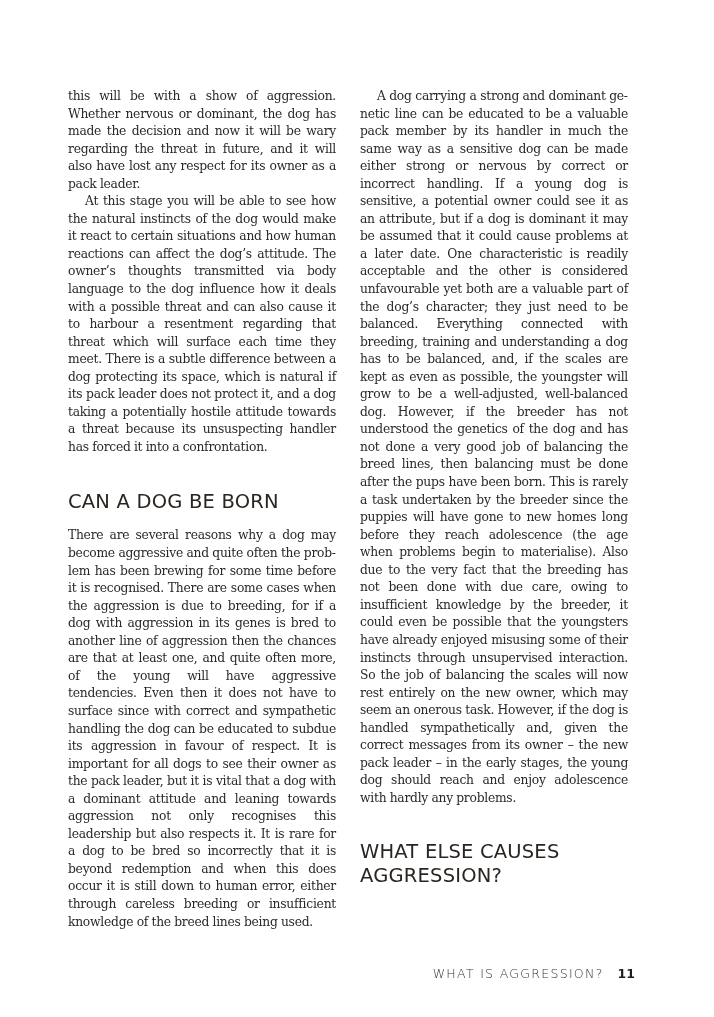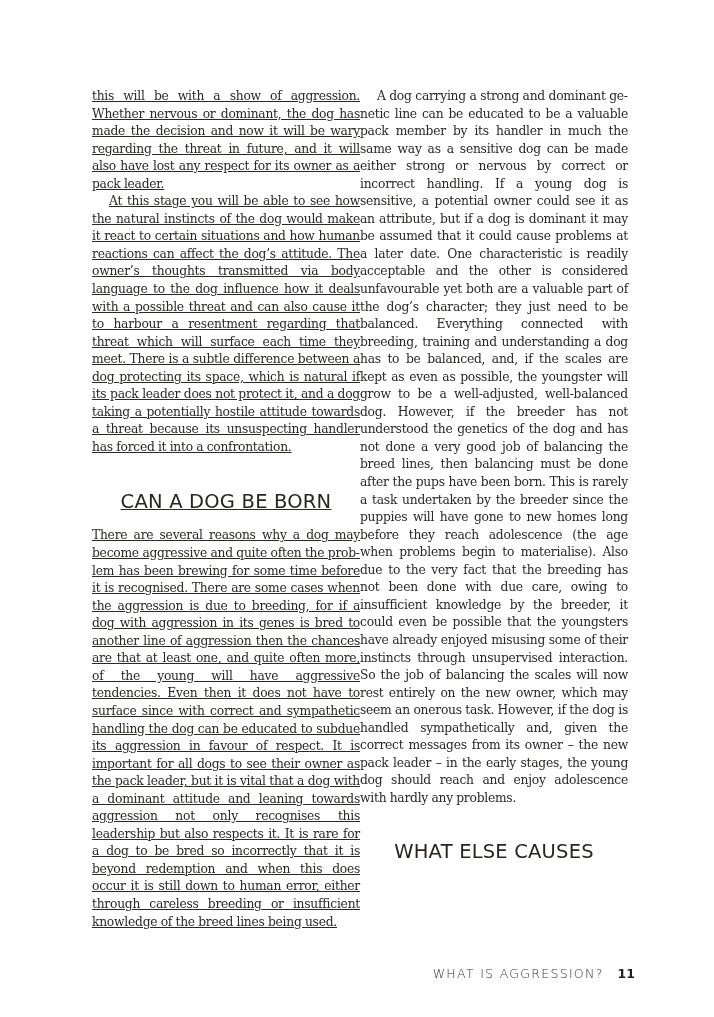--- a/index.html
+++ b/index.html
@@ -13,21 +13,21 @@
     position: relative;
     overflow: hidden;
     font-family: "DejaVu Serif", "Liberation Serif", serif;
     color: #2b2926;
   }
   .column {
     position: absolute;
     top: 88px;
     width: 268px;
   }
-  #col-left { left: 92px; text-decoration: underline; }
+  #col-left { left: 68px; }
   #col-right { left: 360px; }
 
   p.body {
     margin: 0;
     font-size: 12.3px;
     line-height: 17.55px;
     text-align: justify;
     hyphens: manual;
     letter-spacing: -0.25px;
     word-spacing: -0.3px;
@@ -36,21 +36,20 @@
 
   h2.section {
     margin: 0;
     font-family: "DejaVu Sans", "Liberation Sans", sans-serif;
     font-weight: 500;
     font-size: 19.5px;
     line-height: 24px;
     color: #2a2520;
     letter-spacing: 0.2px;
     text-transform: uppercase;
-    text-align: center;
   }
   h2.section span { display: block; }
 
   #heading-born { margin-top: 34px; margin-bottom: 13px; }
   #heading-causes { margin-top: 33px; margin-bottom: 13px; }
 
   .footer {
     position: absolute;
     top: 965px;
     right: 79px;
@@ -81,19 +80,20 @@
     <span>CAN A DOG BE BORN</span>
   </h2>
   <p class="body">There are several reasons why a dog may be­come aggressive and quite often the prob­lem has been brewing for some time before it is recognised. There are some cases when the aggression is due to breeding, for if a dog with aggression in its genes is bred to another line of aggression then the chances are that at least one, and quite often more, of the young will have aggressive tendencies. Even then it does not have to surface since with correct and sympathetic handling the dog can be educated to subdue its aggression in favour of respect. It is important for all dogs to see their owner as the pack leader, but it is vital that a dog with a dominant attitude and leaning towards aggression not only recognises this leadership but also respects it. It is rare for a dog to be bred so incorrectly that it is beyond redemption and when this does occur it is still down to hu­man error, either through careless breeding or insufficient knowledge of the breed lines being used.</p>
 </div>
 
 <div class="column" id="col-right">
   <p class="body indent">A dog carrying a strong and dominant ge­netic line can be educated to be a valuable pack member by its handler in much the same way as a sensitive dog can be made either strong or nervous by correct or incorrect han­dling. If a young dog is sensitive, a potential owner could see it as an attribute, but if a dog is dominant it may be assumed that it could cause problems at a later date. One charac­teristic is readily acceptable and the other is considered unfavourable yet both are a valu­able part of the dog’s character; they just need to be balanced. Everything connected with breeding, training and understanding a dog has to be balanced, and, if the scales are kept as even as possible, the youngster will grow to be a well-adjusted, well-balanced dog. How­ever, if the breeder has not understood the genetics of the dog and has not done a very good job of balancing the breed lines, then balancing must be done after the pups have been born. This is rarely a task undertaken by the breeder since the puppies will have gone to new homes long before they reach adoles­cence (the age when problems begin to ma­terialise). Also due to the very fact that the breeding has not been done with due care, ow­ing to insufficient knowledge by the breeder, it could even be possible that the youngsters have already enjoyed misusing some of their instincts through unsupervised interaction. So the job of balancing the scales will now rest entirely on the new owner, which may seem an onerous task. However, if the dog is han­dled sympathetically and, given the correct messages from its owner – the new pack leader – in the early stages, the young dog should reach and enjoy adolescence with hardly any problems.</p>
 
   <h2 class="section" id="heading-causes">
     <span>WHAT ELSE CAUSES</span>
+    <span>AGGRESSION?</span>
   </h2>
 </div>
 
 <div class="footer">
   <span class="running-head">WHAT IS AGGRESSION?</span>
   <span class="page-num">11</span>
 </div>
 
 </body></html>

